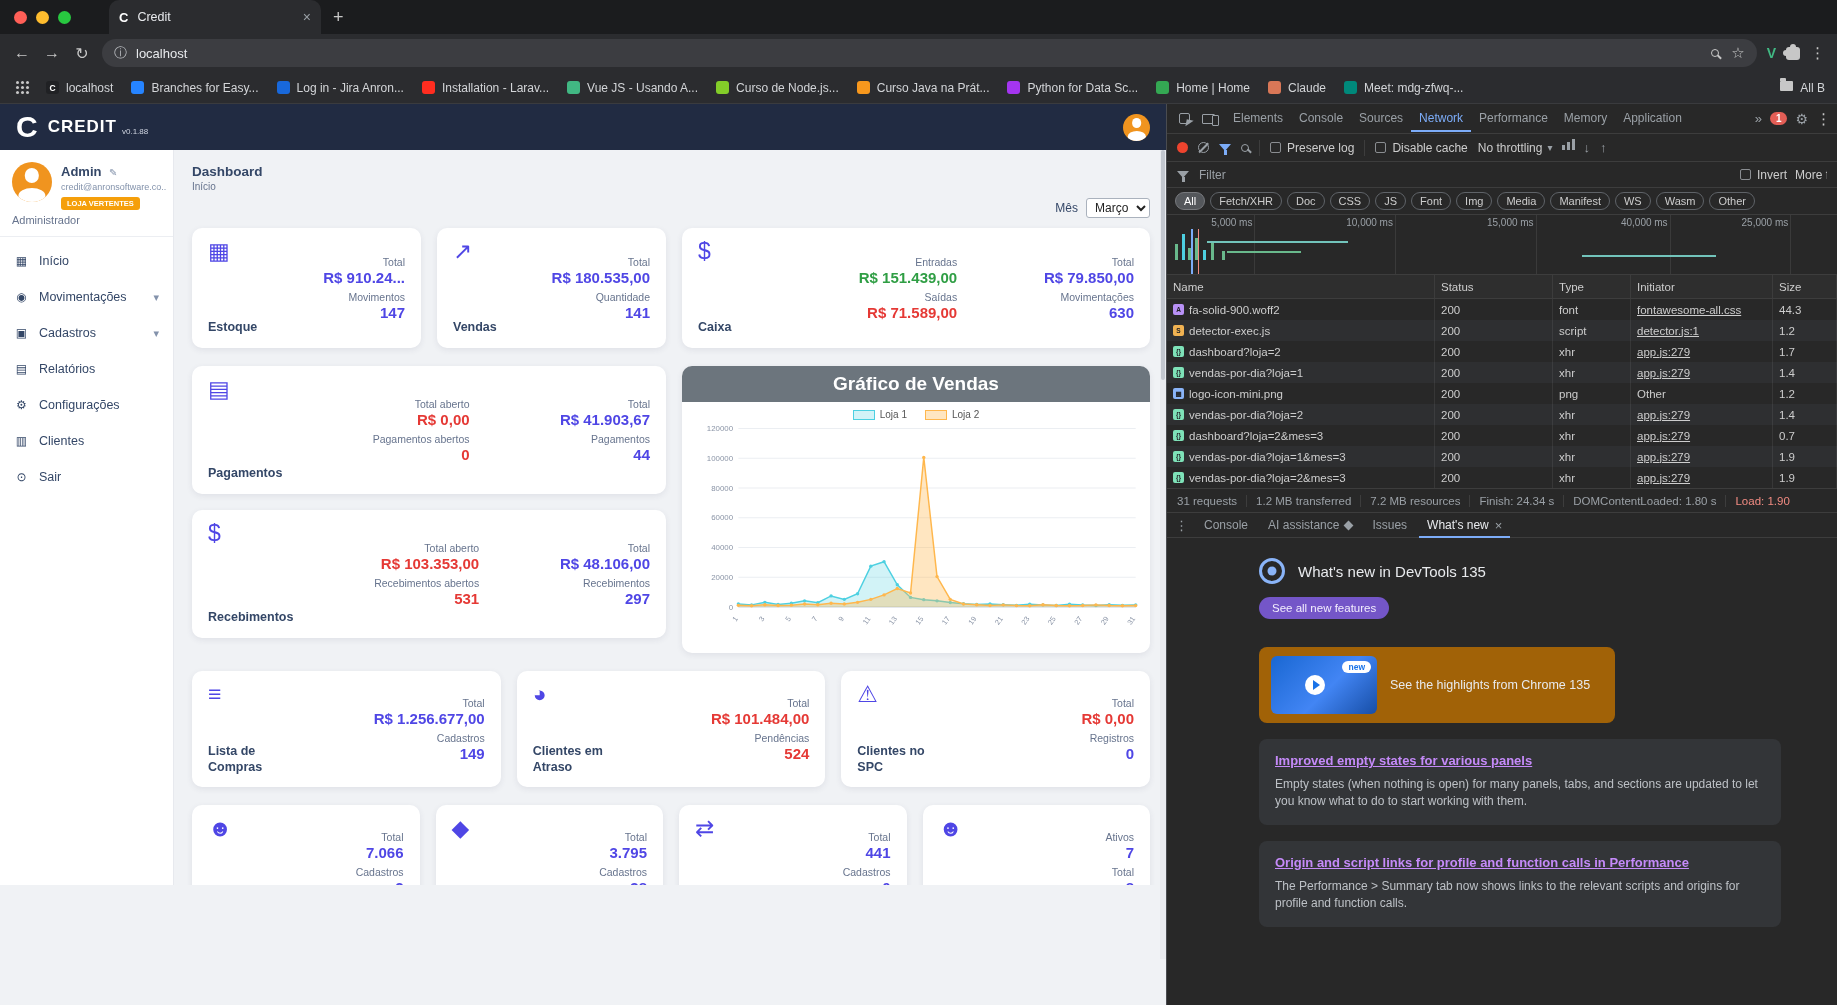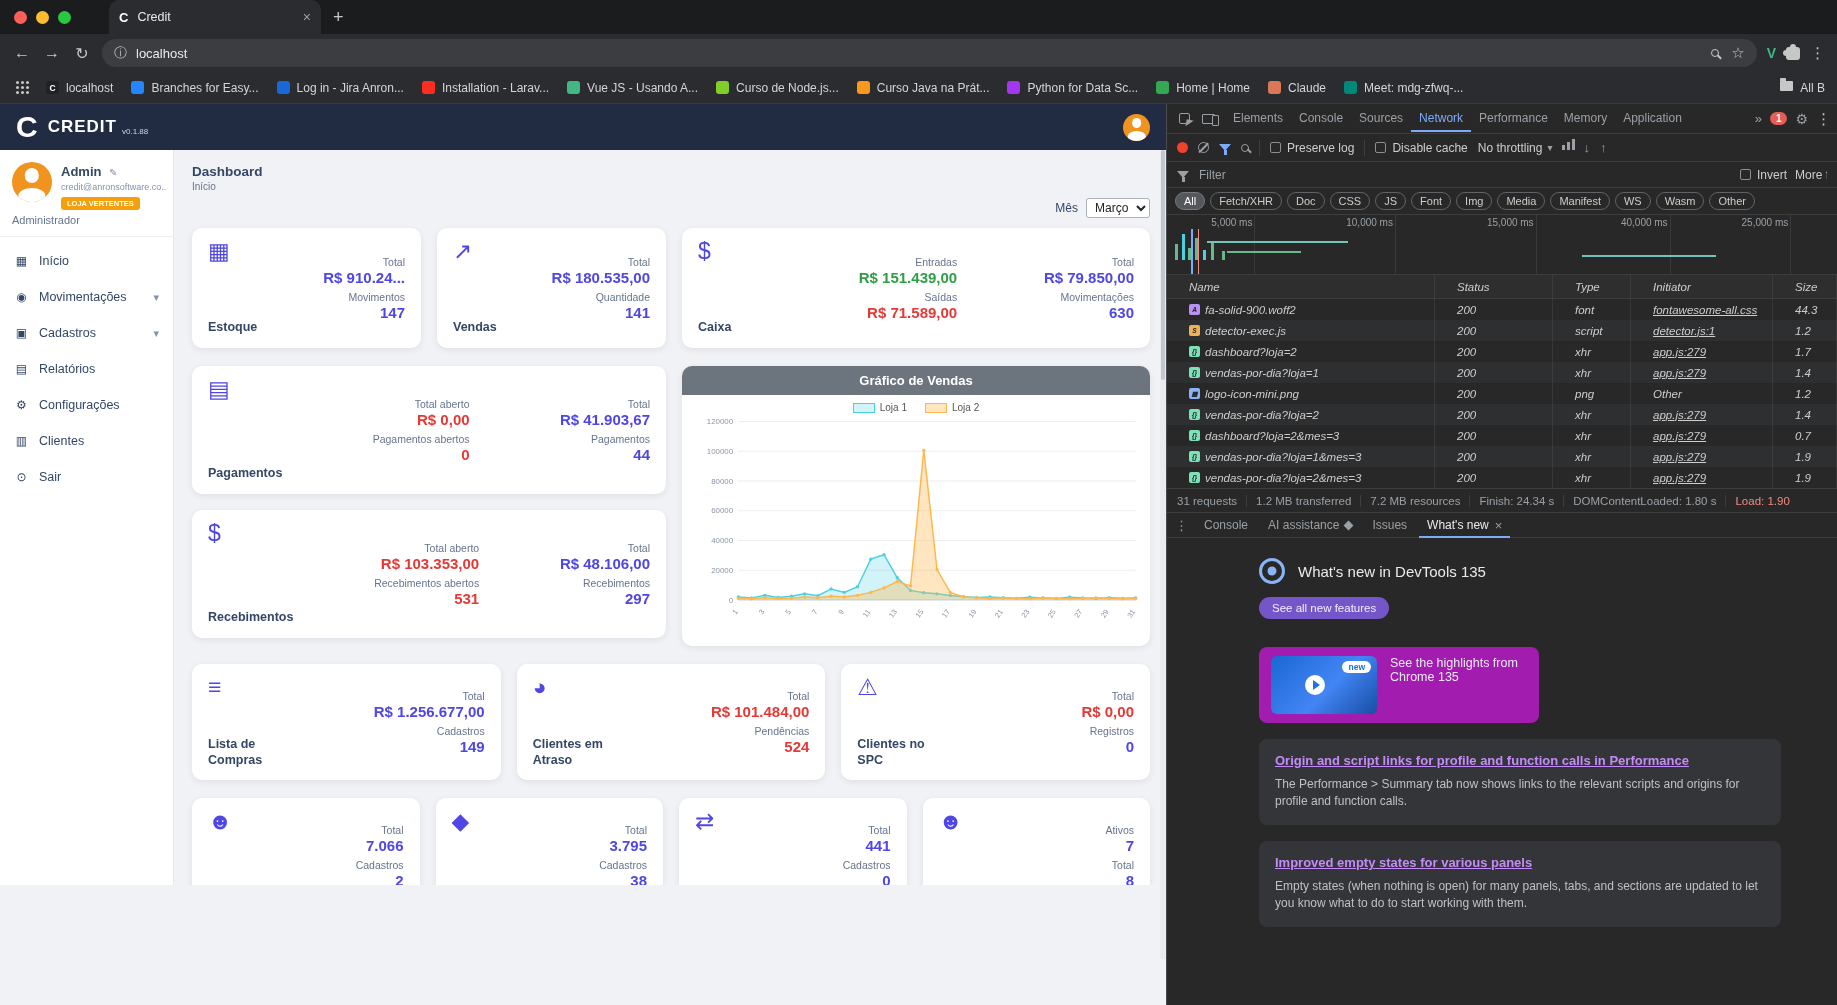--- a/index.html
+++ b/index.html
@@ -95,21 +95,21 @@
   .card-left { display:flex; flex-direction:column; justify-content:space-between; min-width:74px; }
   .card-icon { font-size:23px; color:#4f46e5; line-height:1; }
   .card-title { font-size:12.5px; font-weight:bold; color:#344767; line-height:1.25; max-width:90px; }
   .stat-col { margin-left:auto; display:flex; flex-direction:column; justify-content:center; gap:5px; text-align:right; }
   .stat-col.mid { margin-left:auto; }
   .stat-label { font-size:10.5px; color:#67748e; }
   .stat-value { font-size:15px; font-weight:bold; color:#4f46e5; margin-top:1px; }
   .val-red { color:#e53935; } .val-green { color:#2f9e44; } .val-purple { color:#4f46e5; }
 
   .chart-card { background:#fff; border-radius:10px; box-shadow:0 2px 6px rgba(50,50,93,.09); overflow:hidden; display:flex; flex-direction:column; }
-  .chart-header { background:#6c757d; color:#fff; font-size:13px; font-weight:bold; text-align:center; padding:7px 0; }
+  .chart-header { background:#6c757d; color:#fff; font-size:19px; font-weight:bold; text-align:center; padding:7px 0; }
   .chart-legend { display:flex; justify-content:center; gap:18px; padding:7px 0 0; font-size:10px; color:#555; }
   .legend-item { display:flex; align-items:center; gap:5px; }
   .legend-swatch { width:22px; height:10px; border:1px solid; display:inline-block; }
   .chart-body { flex:1; padding:0 8px 4px; }
   .chart-body svg { width:100%; height:100%; display:block; }
 
   .app-scrollbar { position:absolute; right:0; top:46px; width:6px; height:809px; background:#e9ebef; }
   .app-scrollbar .thumb { position:absolute; top:0; left:1px; width:4px; height:230px; border-radius:2px; background:#c2c7cf; }
 
   
@@ -157,21 +157,21 @@
   .chip.active { background:#54575b; color:#fff; border-color:#77797d; }
 
   .dt-overview { height:60px; border-bottom:1px solid #3d3d3d; position:relative; flex:0 0 60px; overflow:hidden; }
   .ov-grid { position:absolute; top:0; bottom:0; width:1px; background:#3a3a3a; }
   .ov-label { position:absolute; top:2px; transform:translateX(-104%); font-size:10px; color:#9aa0a6; white-space:nowrap; }
   .ov-bar { position:absolute; width:3px; background:#69b98c; bottom:14px; }
   .ov-line { position:absolute; height:2px; background:#72c4bb; }
   .ov-mark { position:absolute; top:14px; bottom:0; width:1.5px; }
 
   .dt-thead { height:24px; display:flex; align-items:center; border-bottom:1px solid #3d3d3d; font-size:11.5px; color:#cdcdcd; flex:0 0 24px; background:#2e2e2e; }
-  .cell { padding:0 22px; border-right:1px solid rgba(255,255,255,.07); white-space:nowrap; overflow:hidden; display:flex; align-items:center; gap:5px; height:100%;font-style:italic; }
+  .cell { padding:0 6px; border-right:1px solid rgba(255,255,255,.07); white-space:nowrap; overflow:hidden; display:flex; align-items:center; gap:5px; height:100%; }
   .c-name{width:268px; flex:0 0 268px;} .c-status{width:118px; flex:0 0 118px;} .c-type{width:78px; flex:0 0 78px;}
   .c-init{width:142px; flex:0 0 142px;} .c-size{flex:1;}
   .dt-rows { flex:0 0 189px; }
   .dt-row { height:21px; display:flex; align-items:center; font-size:11.5px; color:#cdcdcd; }
   .dt-row:nth-child(even) { background:#2e2f31; }
   .res-ic { width:11px; height:11px; border-radius:2px; display:inline-flex; align-items:center; justify-content:center; font-size:6.5px; color:#202124; font-weight:bold; flex:0 0 11px; }
   .init-link { text-decoration:underline; }
 
   .dt-summary { height:24px; display:flex; align-items:center; border-top:1px solid #3d3d3d; padding:0 10px; gap:0; font-size:11.5px; color:#9aa0a6; flex:0 0 24px; }
   .sum-item { padding:0 9px; border-right:1px solid #3d3d3d; white-space:nowrap; }
@@ -185,21 +185,21 @@
   .drw-tab.active { color:#e8eaed; border-bottom-color:#7cacf8; }
   .diamond { width:7px; height:7px; background:#9aa0a6; transform:rotate(45deg); display:inline-block; }
   .drw-close { color:#9aa0a6; font-size:13px; }
 
   .dt-whatsnew { flex:1; overflow:hidden; padding:20px 0 0 92px; }
   .wn-head { display:flex; align-items:center; gap:13px; }
   .wn-logo { width:26px; height:26px; border-radius:50%; border:3px solid #8ab4f8; position:relative; }
   .wn-logo::after { content:""; position:absolute; left:50%; top:50%; transform:translate(-50%,-50%); width:9px; height:9px; border-radius:50%; background:#8ab4f8; }
   .wn-title { font-size:15px; color:#e8eaed; }
   .wn-btn { display:inline-block; margin:13px 0 12px 0; background:#7456c8; color:#f3eefe; font-size:11.5px; padding:5px 13px; border-radius:14px; }
-  .wn-highlight { margin-top:16px; width:280px; background:#a21caf; border-radius:8px; padding:9px 12px; display:flex; align-items:flex-start; gap:13px; }
+  .wn-highlight { margin-top:16px; width:356px; background:#a16207; border-radius:8px; padding:9px 12px; display:flex; align-items:center; gap:13px; }
   .wn-thumb { width:106px; height:58px; border-radius:6px; background:linear-gradient(135deg,#1967d2,#4285f4 55%,#174ea6); position:relative; flex:0 0 106px; }
   .wn-play { position:absolute; left:34px; top:19px; width:20px; height:20px; border-radius:50%; background:#fff; }
   .wn-play::after { content:""; position:absolute; left:8px; top:5px; width:0; height:0; border-left:7px solid #1a73e8; border-top:5px solid transparent; border-bottom:5px solid transparent; }
   .wn-badge { position:absolute; right:6px; top:5px; background:#fff; color:#1a73e8; font-size:8.5px; font-weight:bold; border-radius:7px; padding:1px 6px; }
   .wn-hl-text { font-size:12.5px; color:#e8eaed; }
   .wn-card { margin-top:16px; width:522px; background:#333538; border-radius:8px; padding:14px 16px; }
   .wn-link { font-size:13px; font-weight:bold; color:#c58af9; text-decoration:underline; }
   .wn-body { margin-top:8px; font-size:12px; line-height:1.45; color:#bdc1c6; }
 </style>
 </head>
@@ -955,22 +955,22 @@
       </div>
       <span class="wn-btn">See all new features</span>
       <div class="wn-highlight">
         <span class="wn-thumb">
           <span class="wn-play"></span>
           <span class="wn-badge">new</span>
         </span>
         <span class="wn-hl-text">See the highlights from Chrome 135</span>
       </div>
       <div class="wn-card">
+        <span class="wn-link">Improved empty states for various panels</span>
+        <div class="wn-body">Empty states (when nothing is open) for many panels, tabs, and sections are updated to let you know what to do to start working with them.</div>
+      </div>
+      <div class="wn-card">
         <span class="wn-link">Origin and script links for profile and function calls in Performance</span>
         <div class="wn-body">The Performance &gt; Summary tab now shows links to the relevant scripts and origins for profile and function calls.</div>
       </div>
-      <div class="wn-card">
-        <span class="wn-link">Improved empty states for various panels</span>
-        <div class="wn-body">Empty states (when nothing is open) for many panels, tabs, and sections are updated to let you know what to do to start working with them.</div>
-      </div>
     </div>
   </div>
 </div>
 
 </body></html>

